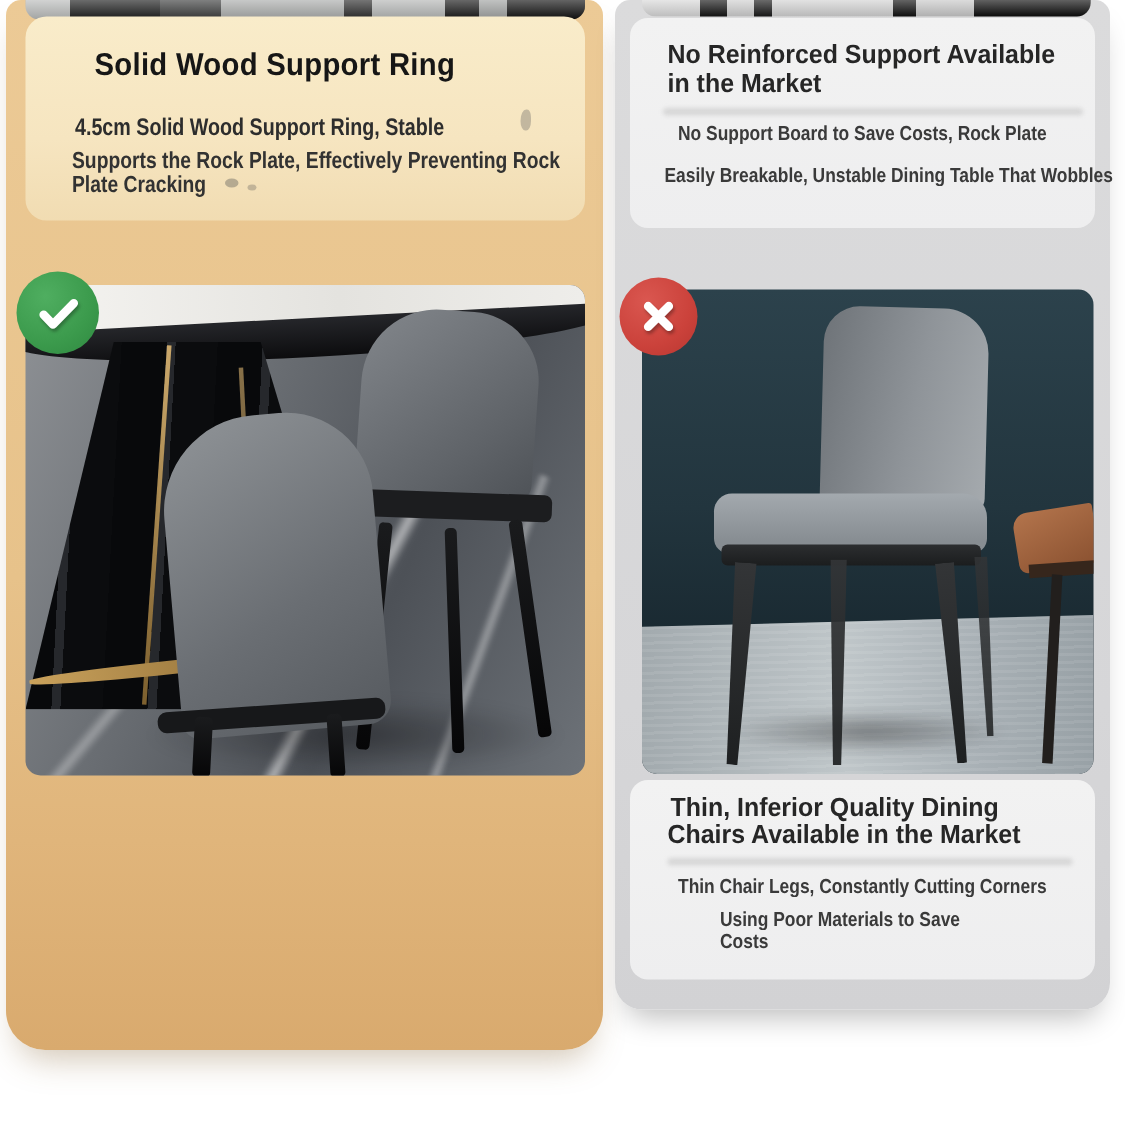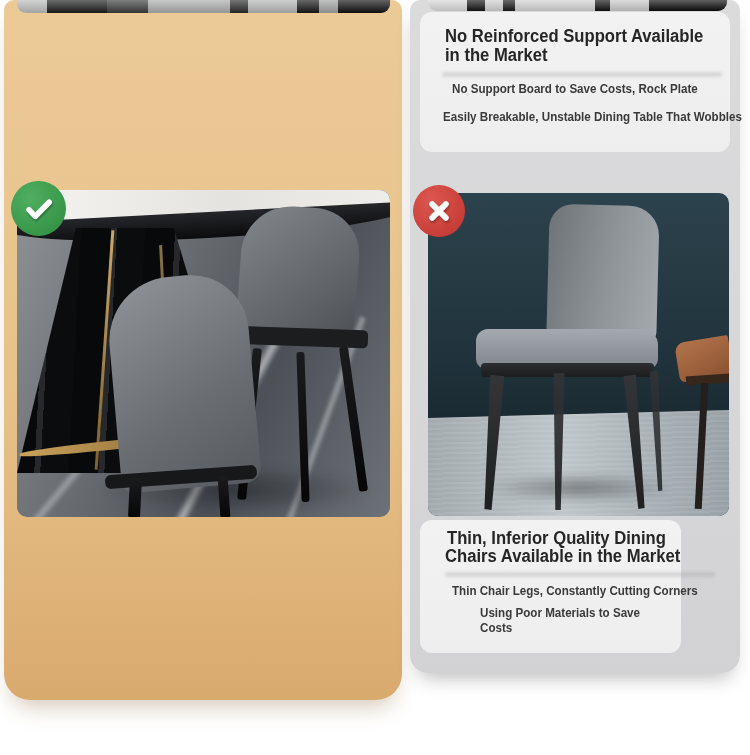--- a/index.html
+++ b/index.html
@@ -56,21 +56,21 @@
     background: linear-gradient(180deg, #f9ecca 0%, #f6e5c0 60%, #f1dcb2 100%);
     border-radius: 14px;
   }
   .card-gray {
     background: linear-gradient(180deg, #f2f2f2 0%, #eeeeef 100%);
     border-radius: 12px;
   }
   .card-top-left    { left: 13px; top: 11px;  width: 373px; height: 136px; }
   .card-bottom-left { left: 13px; top: 521px; width: 373px; height: 134px; overflow: visible; }
   .card-top-right   { left: 10px; top: 12px;  width: 310px; height: 140px; }
-  .card-bottom-right{ left: 10px; top: 520px; width: 261px; height: 133px; }
+  .card-bottom-right{ left: 10px; top: 520px; width: 310px; height: 133px; }
 
   
   .txt { position: absolute; white-space: nowrap; transform-origin: 0 50%; }
   .title-xl  { font-size: 21px;  font-weight: 700; color: #161616; letter-spacing: 0.2px; transform: scaleX(0.93); }
   .title-lg  { font-size: 22px;  font-weight: 700; color: #171717; transform: scaleX(0.87); }
   .title-md  { font-size: 17.5px; font-weight: 700; color: #262626; transform: scaleX(0.95); }
   .body-md   { font-size: 16px;  font-weight: 700; color: #2d2d2d; transform: scaleX(0.82); }
   .body-sm   { font-size: 15.5px; font-weight: 700; color: #323232; transform: scaleX(0.83); }
   .body-xs   { font-size: 13.5px; font-weight: 600; color: #3a3a3a; transform: scaleX(0.86); }
   .body-xxs  { font-size: 12.8px; font-weight: 700; color: #352e22; transform: scaleX(0.86); }
@@ -209,20 +209,29 @@
 </style>
 </head>
 <body>
 
 <div class="page">
 
   <section class="col col-left">
 
     <div class="strip strip-left"></div>
 
+    <div class="card card-beige card-top-left">
+      <span class="txt title-xl" style="left:46px; top:21px;">Solid Wood Support Ring</span>
+      <span class="txt body-md" style="left:33px; top:66px;">4.5cm Solid Wood Support Ring, Stable</span>
+      <span class="txt body-sm" style="left:31px; top:88px;">Supports the Rock Plate, Effectively Preventing Rock</span>
+      <span class="txt body-sm" style="left:31px; top:104px;">Plate Cracking</span>
+      <span class="speck" style="left:133px; top:108px; width:9px; height:6px; background:rgba(120,115,105,0.5);"></span>
+      <span class="speck" style="left:148px; top:112px; width:6px; height:4px; background:rgba(120,115,105,0.4);"></span>
+      <span class="speck" style="left:330px; top:62px; width:7px; height:14px; background:rgba(130,126,118,0.45); border-radius:60% 40% 50% 50%;"></span>
+    </div>
 
     <figure class="photo photo-left">
       <div class="layer vein" style="left:215px; top:90px; width:14px; height:260px; transform:rotate(28deg);"></div>
       <div class="layer vein" style="left:300px; top:120px; width:10px; height:240px; transform:rotate(20deg); opacity:.7;"></div>
       <div class="layer vein" style="left:30px; top:230px; width:12px; height:160px; transform:rotate(40deg); opacity:.6;"></div>
       <div class="layer floor-shadow" style="left:80px; top:275px; width:280px; height:50px;"></div>
       <div class="layer marble-top"></div>
       <div class="layer table-rim"></div>
       <div class="layer pedestal"></div>
       <div class="layer gold-v" style="left:86px; top:40px; height:240px; transform:rotate(4deg);"></div>

